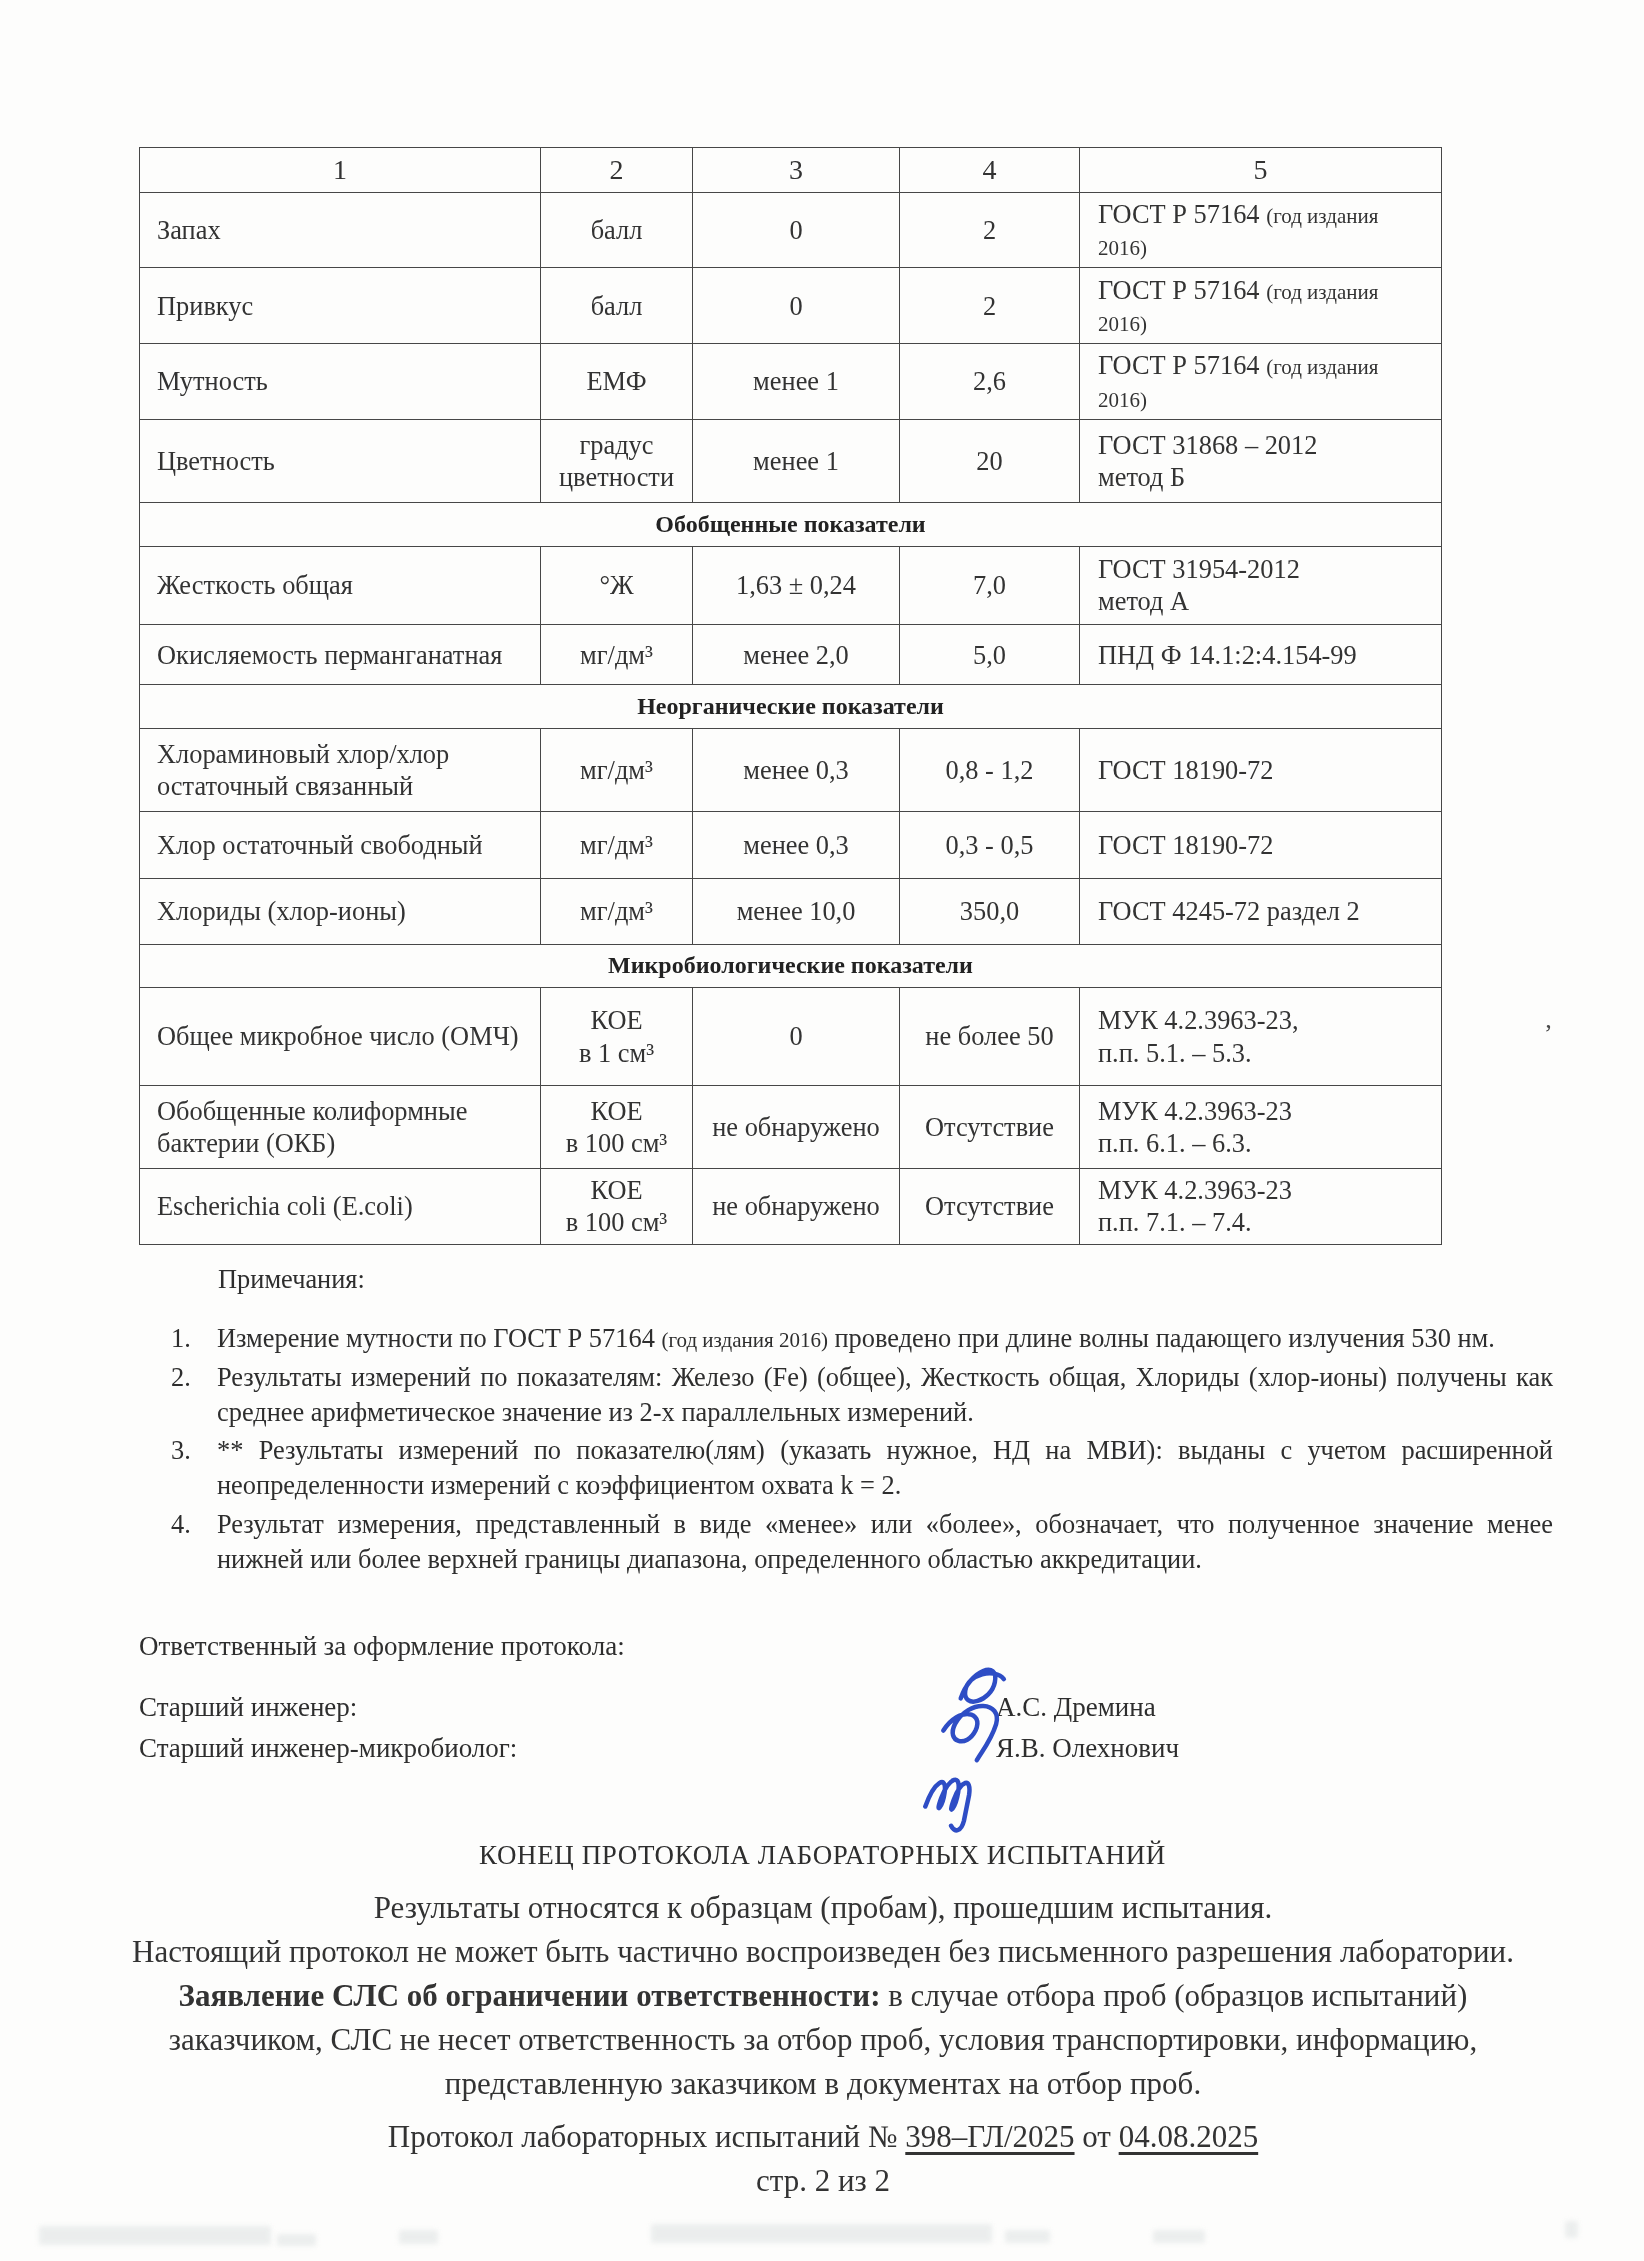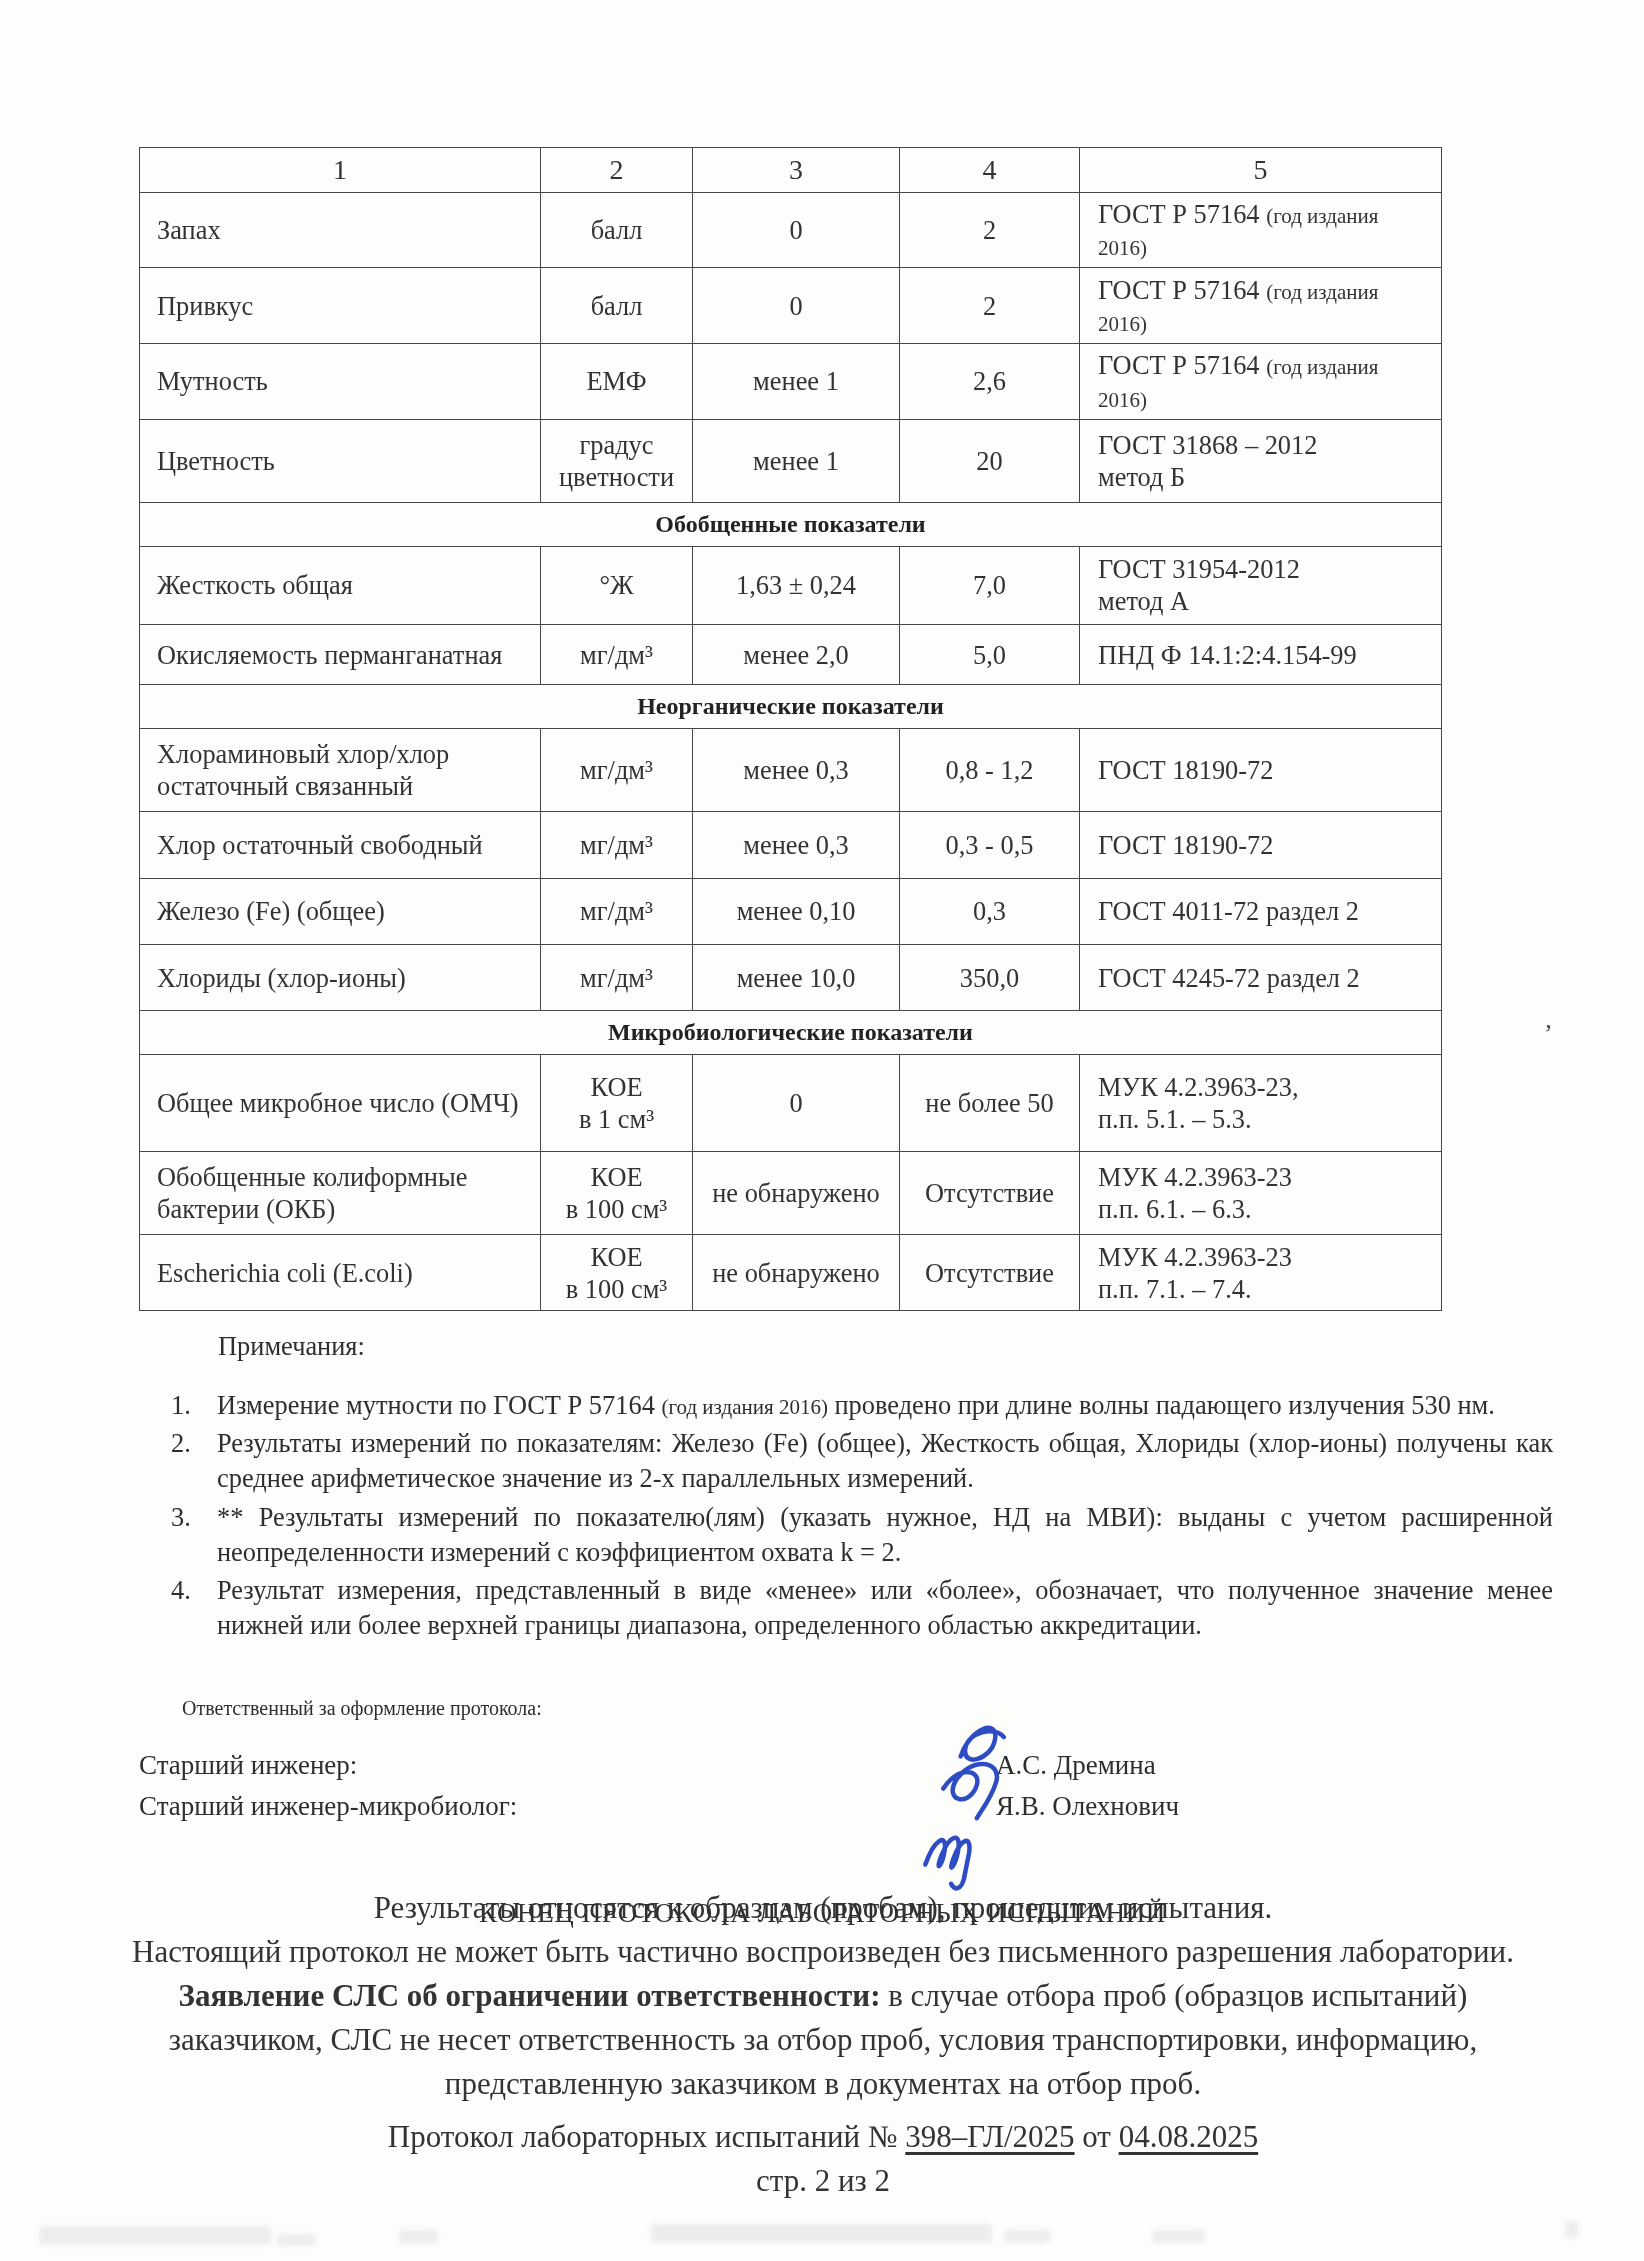--- a/index.html
+++ b/index.html
@@ -64,21 +64,21 @@
   tr.rh-i td{height:72px}
   tr.rh-j td{height:59px}
   
   .notes{width:1414px;font-size:26.4px;}
   .notes-label{margin:19.3px 0 26px 79px;}
   .note-item{display:flex;line-height:1.32;margin-bottom:3.9px;}
   .note-item .num{flex:none;width:46px;margin-left:32px;}
   .note-item .txt{flex:1;text-align:justify;}
   .small{font-size:21px;}
   
-  .responsible{margin-top:54px;font-size:20px;margin-left:43px;}
+  .responsible{margin-top:54px;font-size:27px;}
   .roles{position:relative;margin-top:30px;font-size:27px;}
   .role-row{display:grid;grid-template-columns:857px auto;margin-bottom:10.3px;}
   .sig-svg{position:absolute;left:741px;top:-58px;pointer-events:none;}
   .endline{margin-top:76px;width:1367px;text-align:center;font-size:27px;letter-spacing:0.6px;}
   
   .footer{
     position:absolute;left:100px;top:1886px;width:1446px;
     font-size:31px;line-height:1.42;text-align:center;color:#333;
   }
   .footer .right{text-align:center;}
@@ -169,27 +169,20 @@
       <td class="method">ГОСТ 18190-72</td>
     </tr>
     <tr class="rh-f">
       <td class="param">Хлор остаточный свободный</td>
       <td class="unit">мг/дм³</td>
       <td class="result">менее 0,3</td>
       <td class="norm">0,3 - 0,5</td>
       <td class="method">ГОСТ 18190-72</td>
     </tr>
     <tr class="rh-g">
-      <td class="param">Железо (Fe) (общее)</td>
-      <td class="unit">мг/дм³</td>
-      <td class="result">менее 0,10</td>
-      <td class="norm">0,3</td>
-      <td class="method">ГОСТ 4011-72 раздел 2</td>
-    </tr>
-    <tr class="rh-g">
       <td class="param">Хлориды (хлор-ионы)</td>
       <td class="unit">мг/дм³</td>
       <td class="result">менее 10,0</td>
       <td class="norm">350,0</td>
       <td class="method">ГОСТ 4245-72 раздел 2</td>
     </tr>
     <tr class="sect">
       <td colspan="5">Микробиологические показатели</td>
     </tr>
     <tr class="rh-h">

